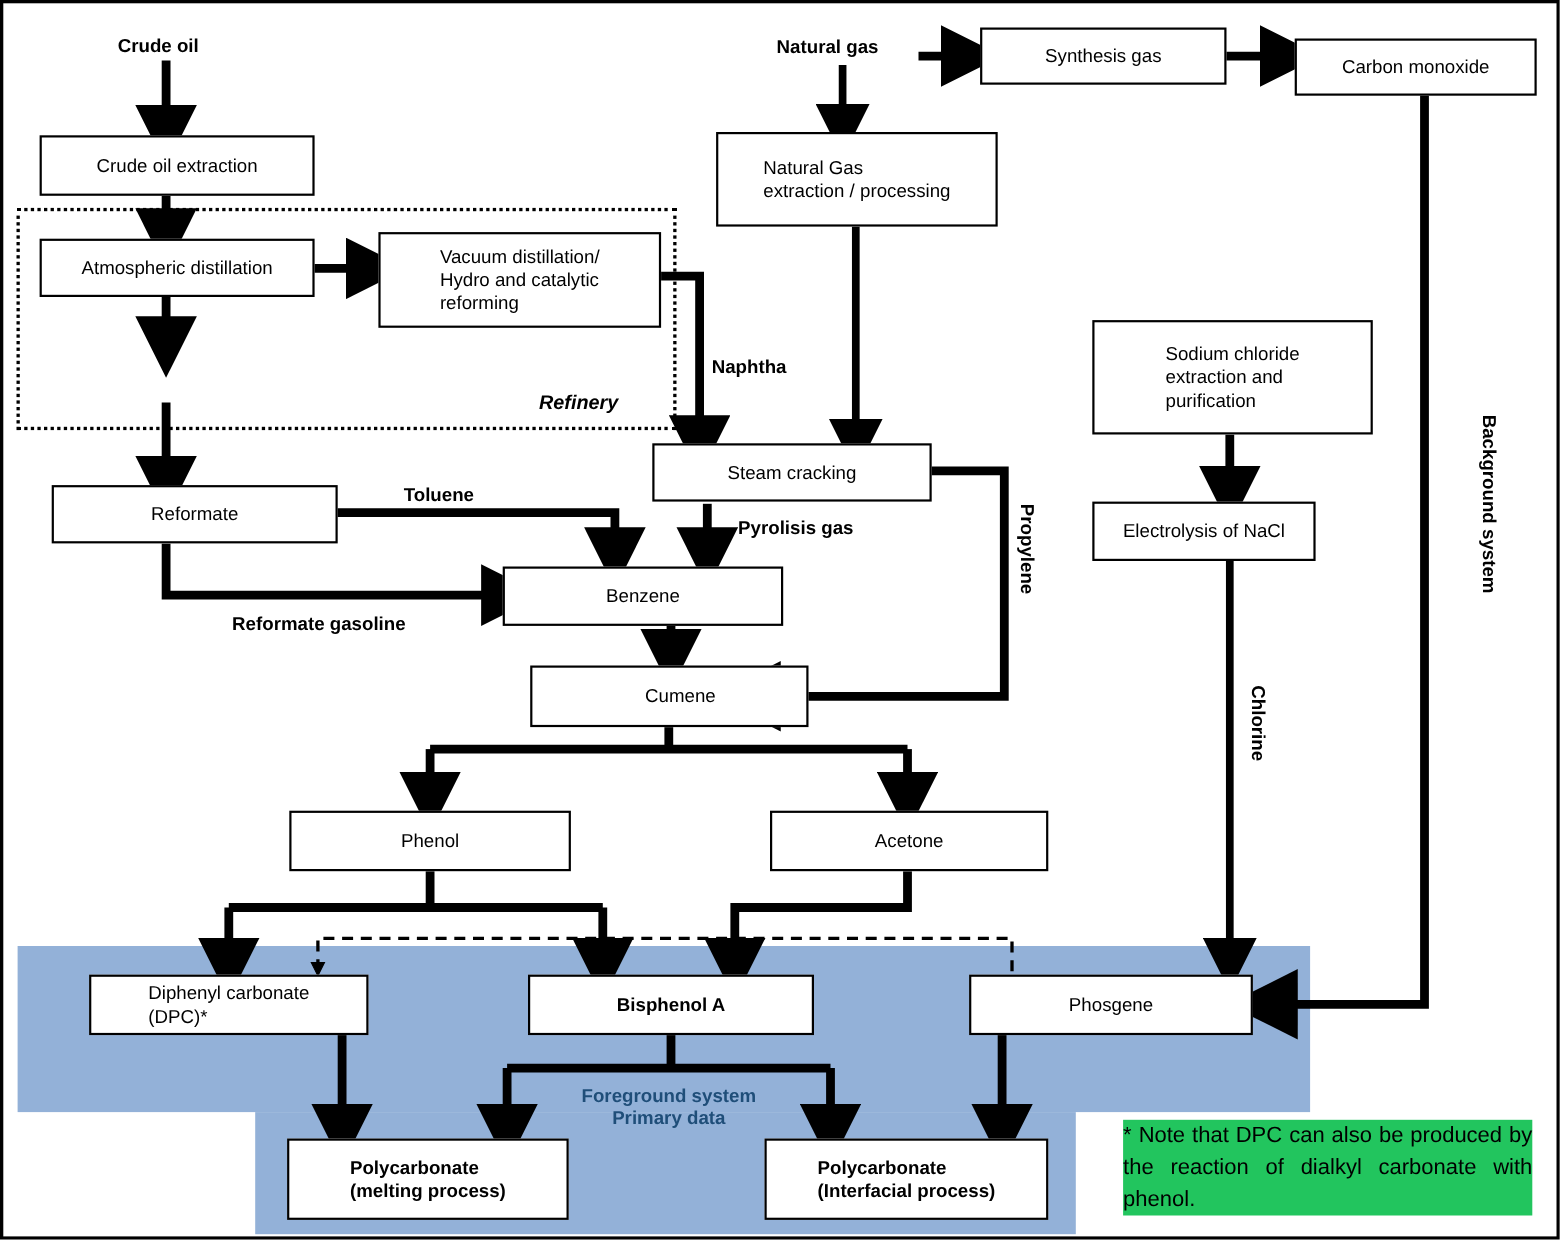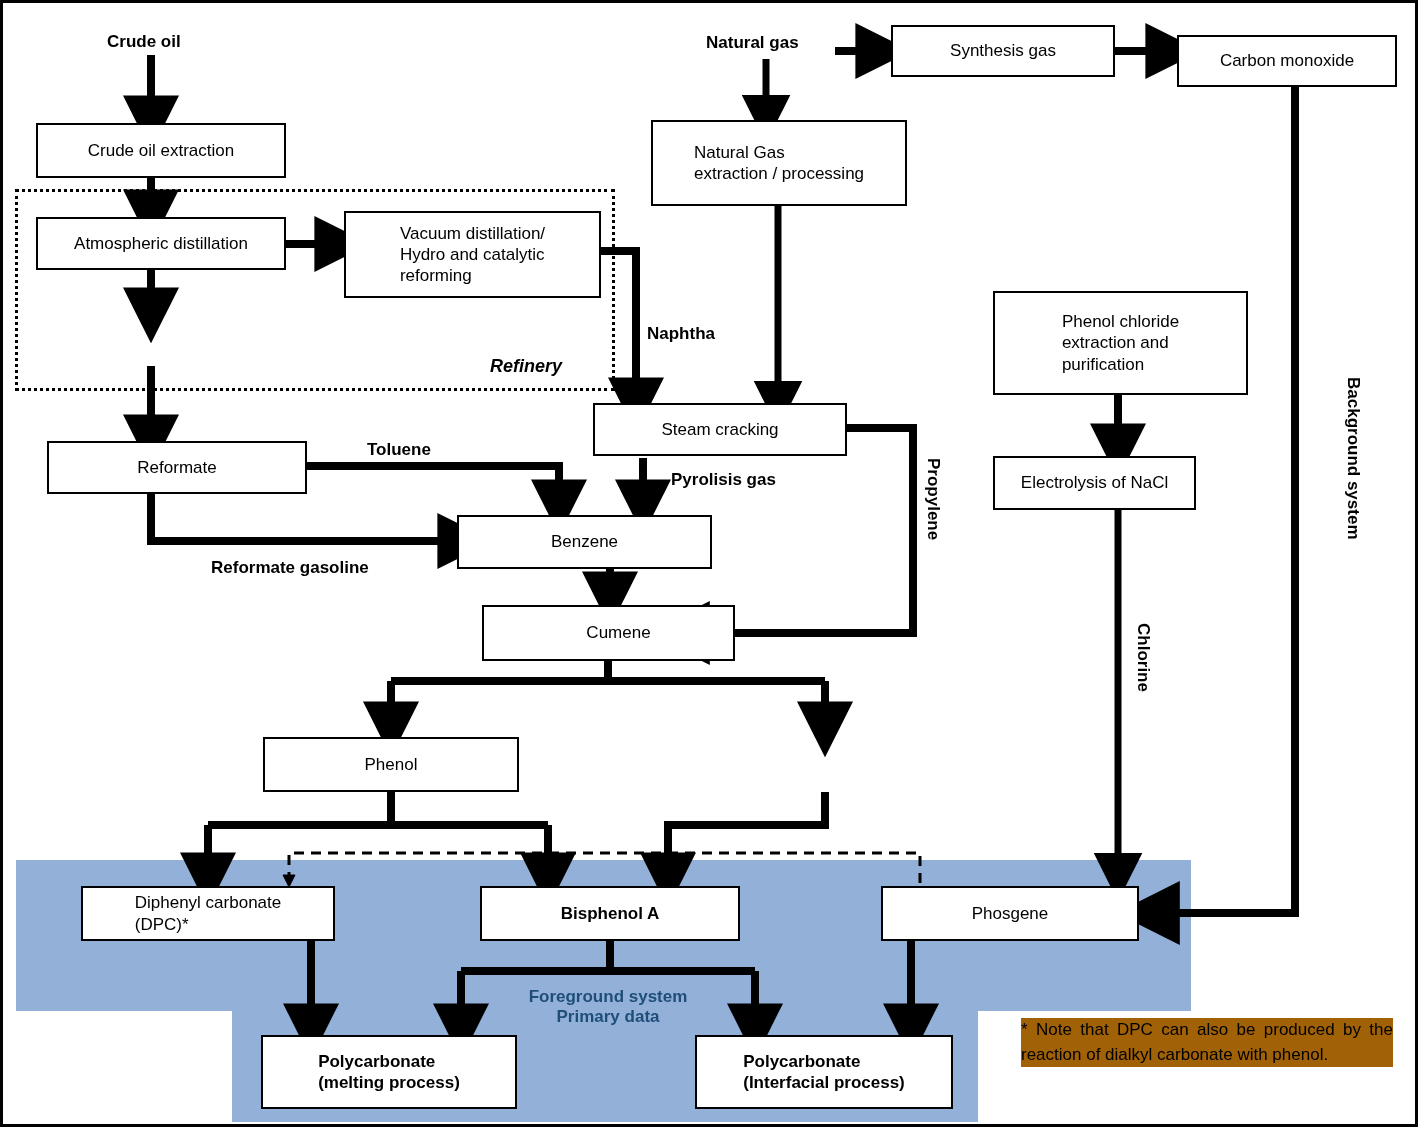--- a/index.html
+++ b/index.html
@@ -61,25 +61,25 @@
     font-weight:bold;
     font-size:17px;
     color:#1f4e79;
     z-index:7;
     white-space:nowrap;
     text-align:center;
   }
   .note{
     position:absolute;
     z-index:8;
-    font-size:17px;
+    font-size:20px;
     line-height:1.45;
     color:#000;
     text-align:justify;
-    background:#a16207;
+    background:#22c55e;
   }
   svg.wires{position:absolute;left:0;top:0;width:1418px;height:1127px;z-index:4;pointer-events:none;}
 </style>
 </head>
 <body>
 
 <div id="canvas">
 
   <div class="blue-region" style="left:13px;top:857px;width:1175px;height:151px;"></div>
   <div class="blue-region" style="left:229px;top:1008px;width:746px;height:111px;"></div>
@@ -212,24 +212,27 @@
   </div>
 
   <div class="node" style="left:479px;top:602px;width:253px;height:56px;padding-left:24px;">
     <span>Cumene</span>
   </div>
 
   <div class="node" style="left:260px;top:734px;width:256px;height:55px;">
     <span>Phenol</span>
   </div>
 
+  <div class="node" style="left:697px;top:734px;width:253px;height:55px;">
+    <span>Acetone</span>
+  </div>
 
   <div class="node" style="left:990px;top:288px;width:255px;height:104px;">
     <span>
-      <span>Phenol chloride</span><br>
+      <span>Sodium chloride</span><br>
       <span>extraction and</span><br>
       <span>purification</span>
     </span>
   </div>
 
   <div class="node" style="left:990px;top:453px;width:203px;height:54px;">
     <span>Electrolysis of NaCl</span>
   </div>
 
   <div class="node" style="left:78px;top:883px;width:254px;height:55px;">

